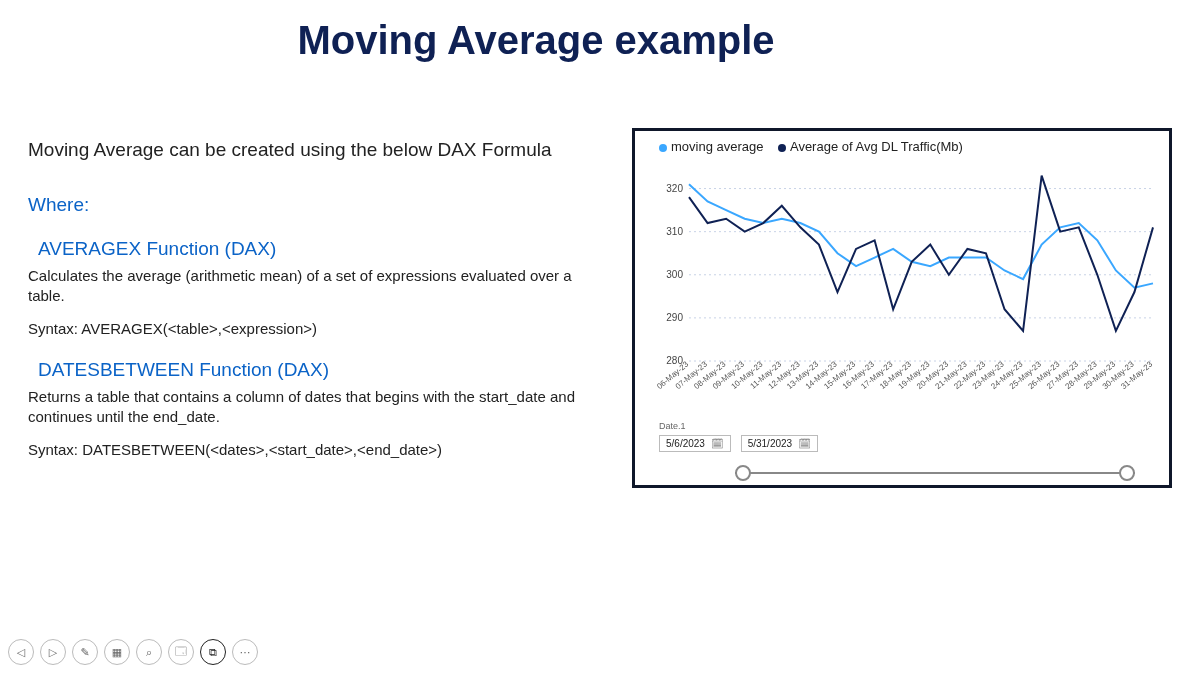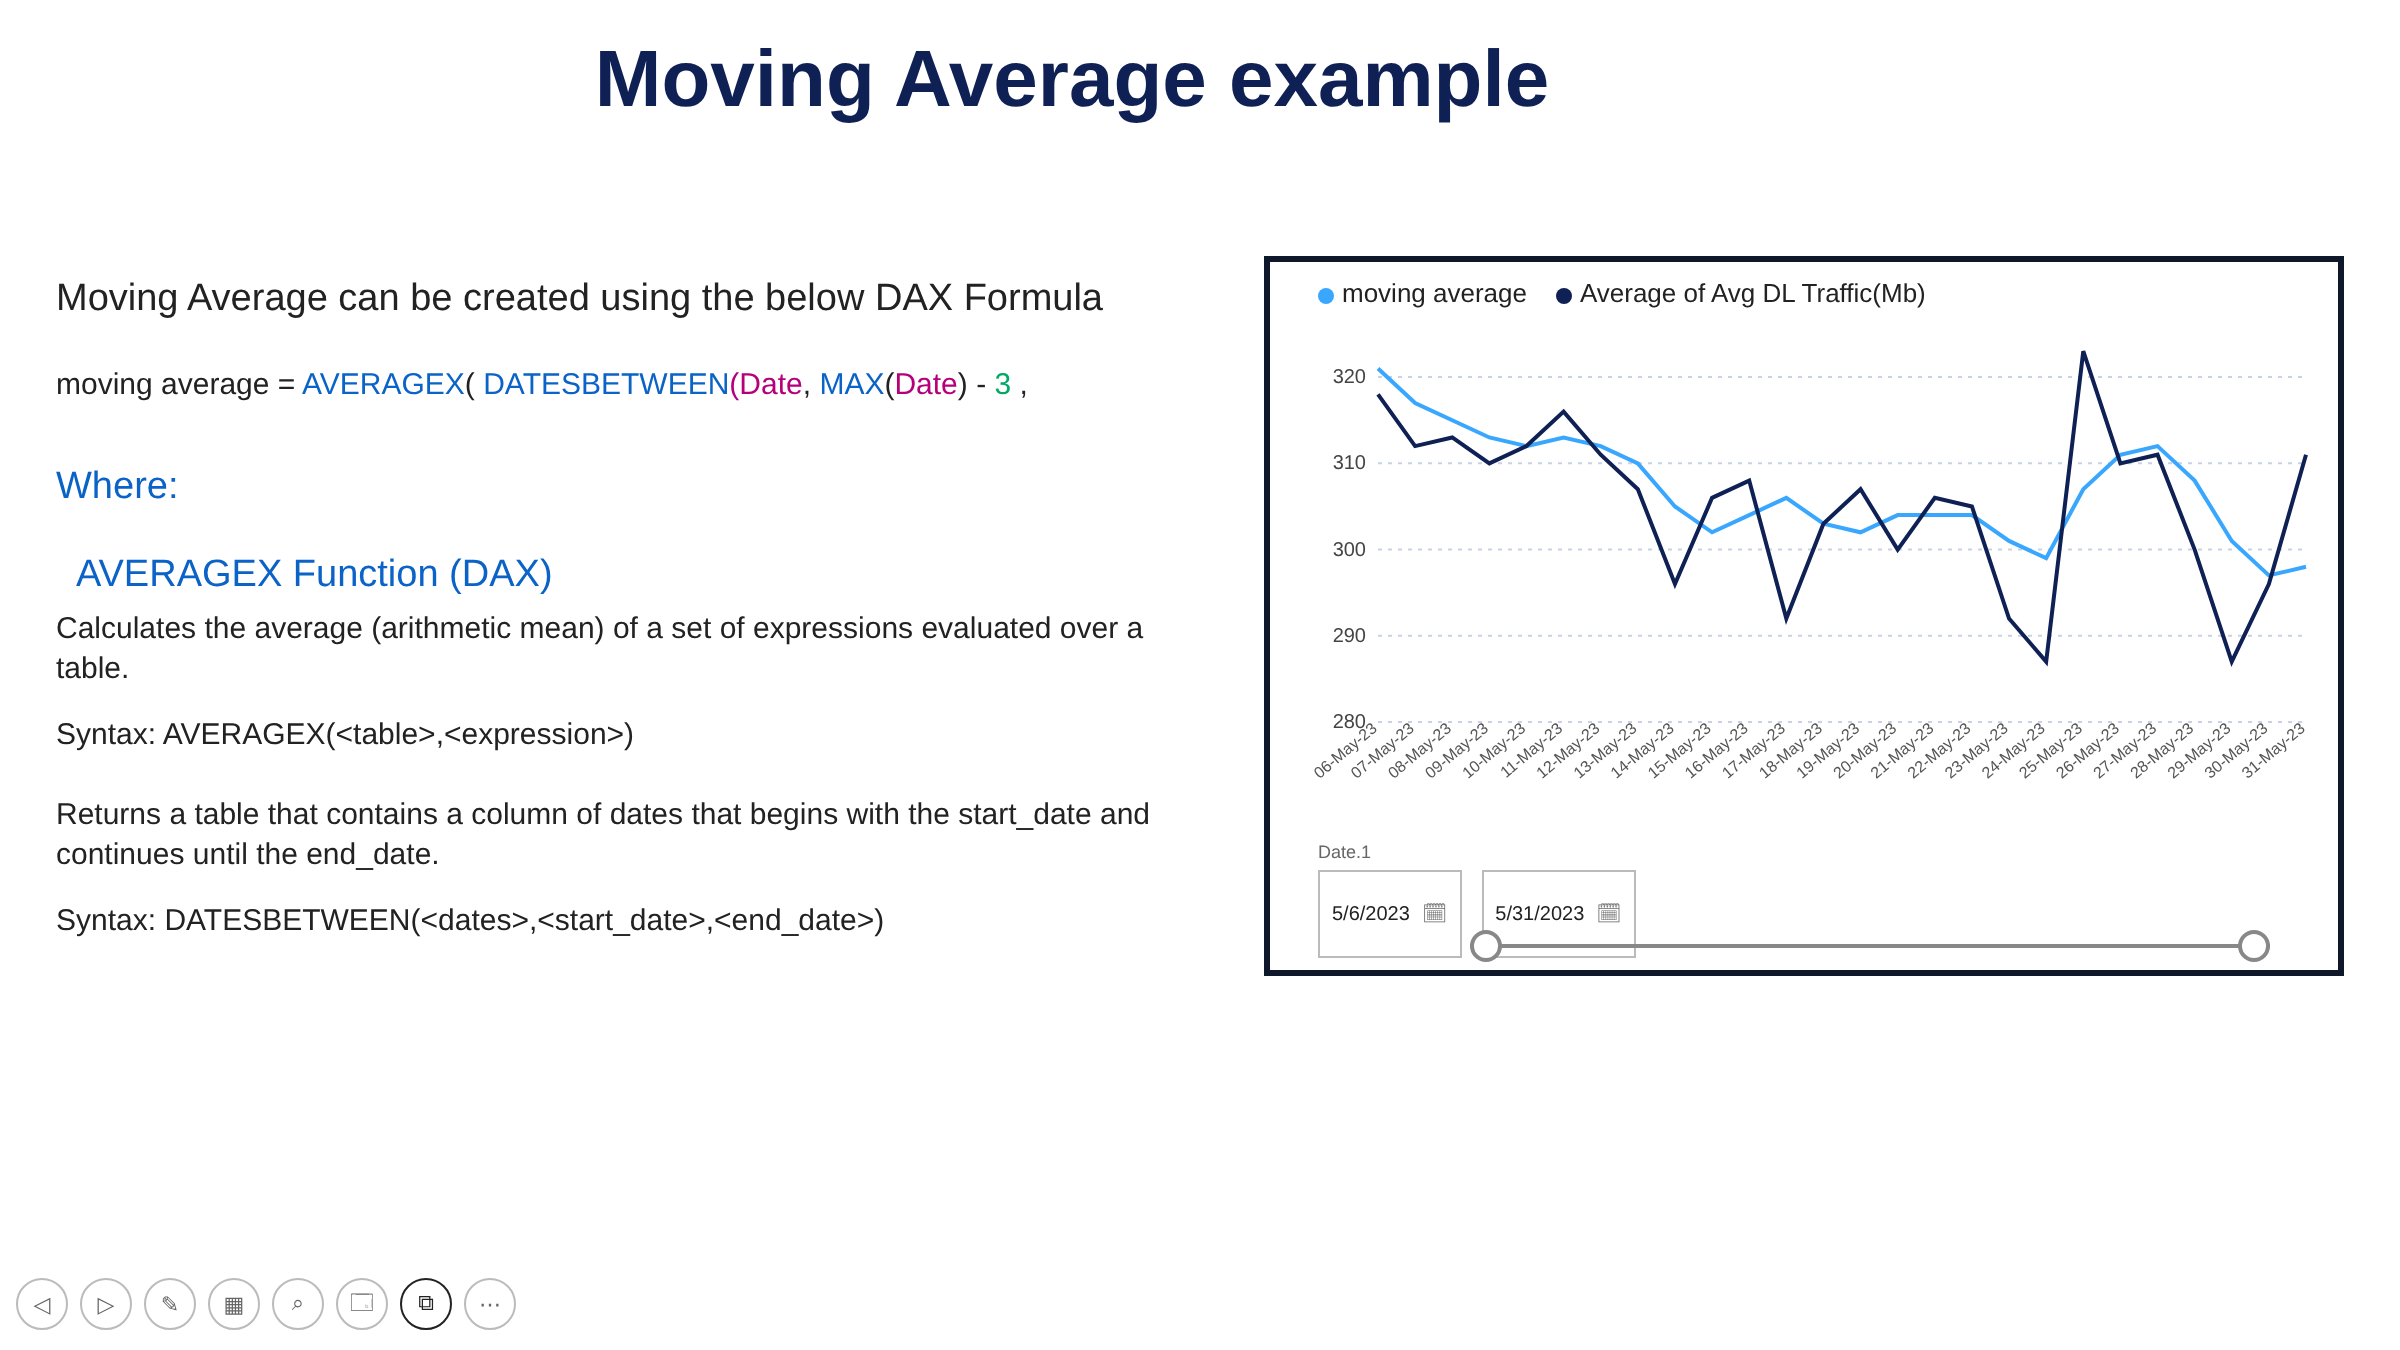--- a/index.html
+++ b/index.html
@@ -20,50 +20,48 @@
   .dot.a{background:#3aa7ff}.dot.b{background:#0f2154}
   .plot{position:absolute;left:24px;top:30px;width:500px;height:230px}
   .plot svg{width:500px;height:230px;overflow:visible}
   .ytick{font-size:10px;fill:#444;text-anchor:end}
   .grid{stroke:#c8d2e6;stroke-width:1;stroke-dasharray:2 3}
   .sA{stroke:#3aa7ff;stroke-width:2;fill:none}
   .sB{stroke:#0f2154;stroke-width:2;fill:none}
   .xtick{font-size:8px;fill:#555}
   .date1{position:absolute;left:24px;top:290px;font-size:9px;color:#666}
   .datectl{position:absolute;left:24px;top:304px;font-size:10px;color:#222;display:flex;align-items:center;gap:10px}
-  .datebox{border:1px solid #bbb;padding:15px 6px;display:inline-flex;align-items:center;gap:6px}
+  .datebox{border:1px solid #bbb;padding:2px 6px;display:inline-flex;align-items:center;gap:6px}
   .cal{font-size:10px;color:#666}
   .slider{position:absolute;left:100px;top:334px;width:400px;height:16px}
   .track{position:absolute;left:0;right:0;top:7px;height:2px;background:#888}
   .thumb{position:absolute;top:0;width:16px;height:16px;border-radius:50%;background:#fff;border:2px solid #888;box-sizing:border-box}
   .toolbar{position:absolute;left:8px;bottom:10px;display:flex;gap:6px;align-items:center}
   .tb{width:24px;height:24px;border:1px solid #bbb;border-radius:50%;display:flex;align-items:center;justify-content:center;font-size:11px;color:#666;background:#fff}
   .tb.active{border:1.5px solid #222;color:#222}
 </style>
 </head>
 <body>
 
 <div class="slide">
   <h1>Moving Average example</h1>
 
   <div class="left">
     <div class="intro">Moving Average can be created using the below DAX Formula</div>
 
     <div class="code">
-      <div>
-        <span class="blk">moving average = </span><span class="col">AVERAGEX</span><span class="blk">( </span><span class="col">DATESBETWEEN</span><span class="kw">(</span><span class="kw">Date</span><span class="blk">, </span><span class="col">MAX</span><span class="blk">(</span><span class="kw">Date</span><span class="blk">) - </span><span class="num">3</span><span class="blk"> ,</span>
-      </div>
     </div>
 
     <div class="where">Where:</div>
 
     <div class="fn">AVERAGEX Function (DAX)</div>
     <div class="desc">Calculates the average (arithmetic mean) of a set of expressions evaluated over a table.</div>
     <div class="syn">Syntax: AVERAGEX(&lt;table&gt;,&lt;expression&gt;)</div>
 
+    <div class="fn">DATESBETWEEN Function (DAX)</div>
     <div class="desc">
       <span>Returns a table that contains a column of dates that begins with the </span><strong class="inline">start_date</strong><span> and continues until the </span><strong class="inline">end_date</strong><span>.</span>
     </div>
     <div class="syn">Syntax: DATESBETWEEN(&lt;dates&gt;,&lt;start_date&gt;,&lt;end_date&gt;)</div>
   </div>
 
   <div class="chartbox">
     <div class="legend">
       <span class="dot a"></span><span>moving average</span>
       &nbsp;&nbsp;

